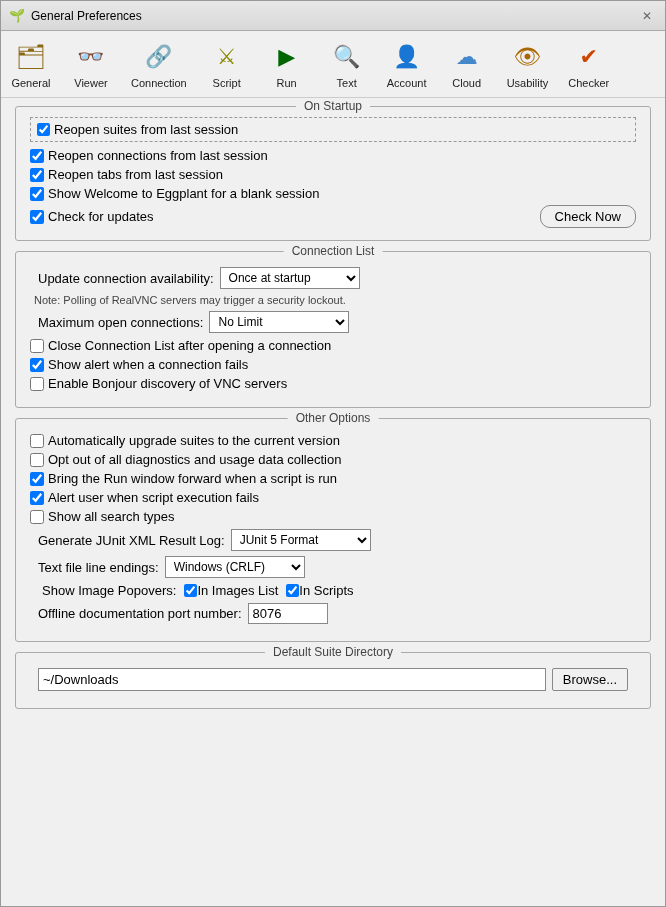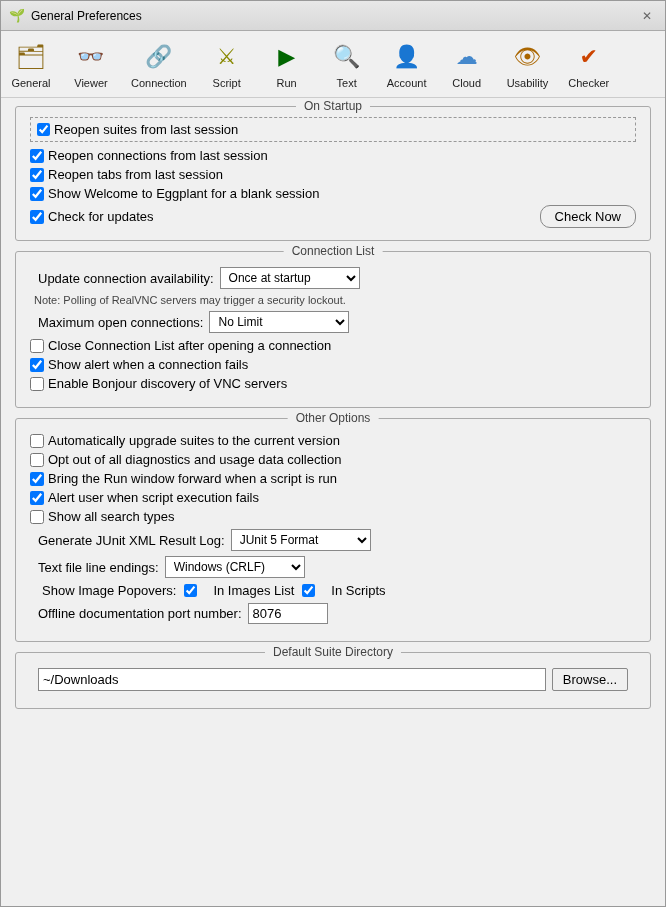--- a/index.html
+++ b/index.html
@@ -152,21 +152,21 @@
     }
     .note-text {
       font-size: 11px;
       color: #444;
       margin: 0 0 5px 0;
       padding-left: 4px;
     }
     .inline-check {
       display: flex;
       align-items: center;
-      gap: 16px;
+      gap: 0;
     }
     .text-input {
       border: 1px solid #888;
       padding: 2px 4px;
       font-size: 13px;
       background: white;
       width: 80px;
     }
     .suite-dir-input {
       border: 1px solid #888;

